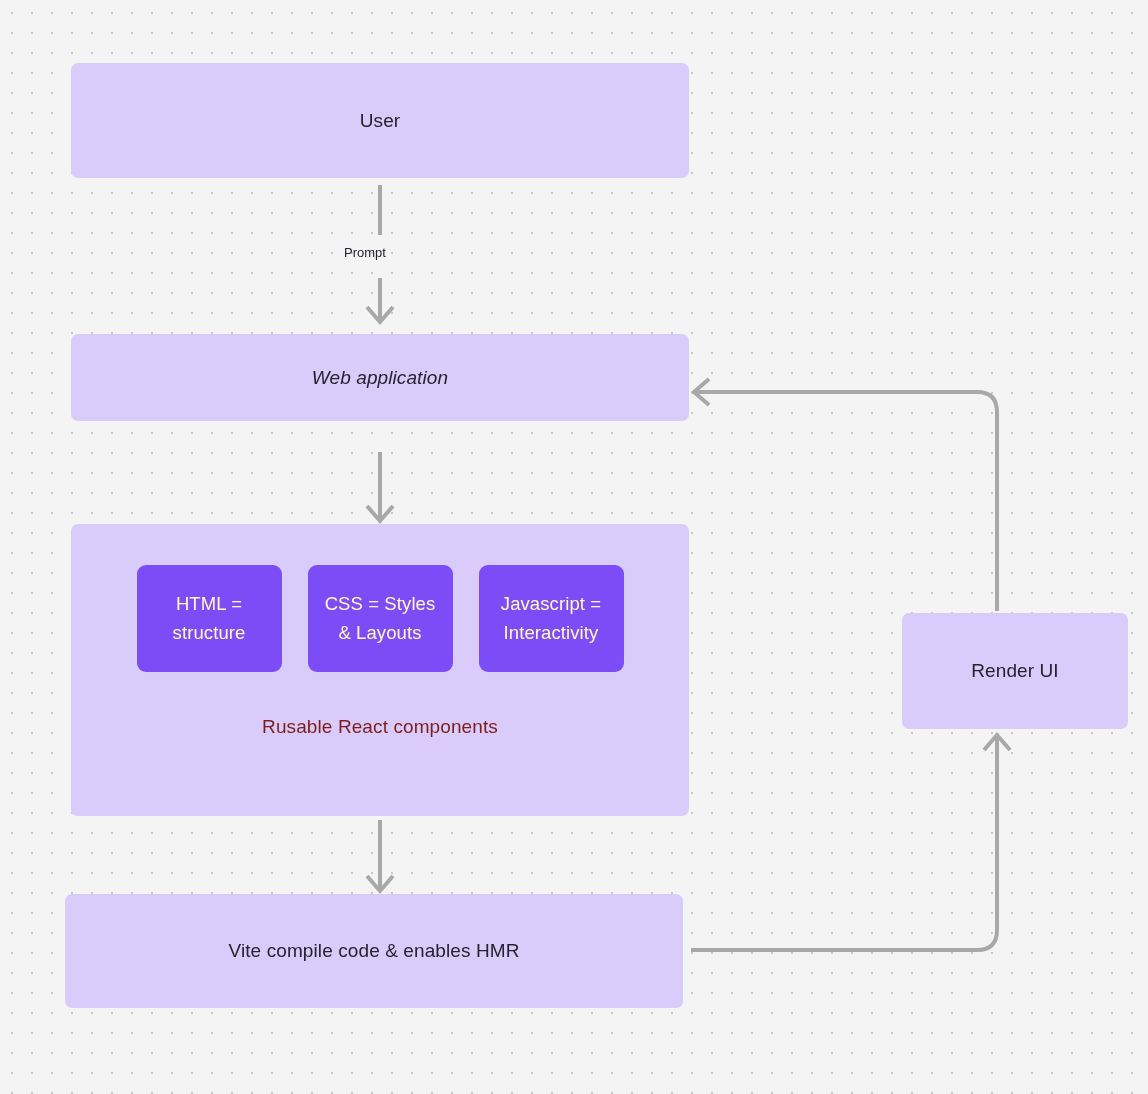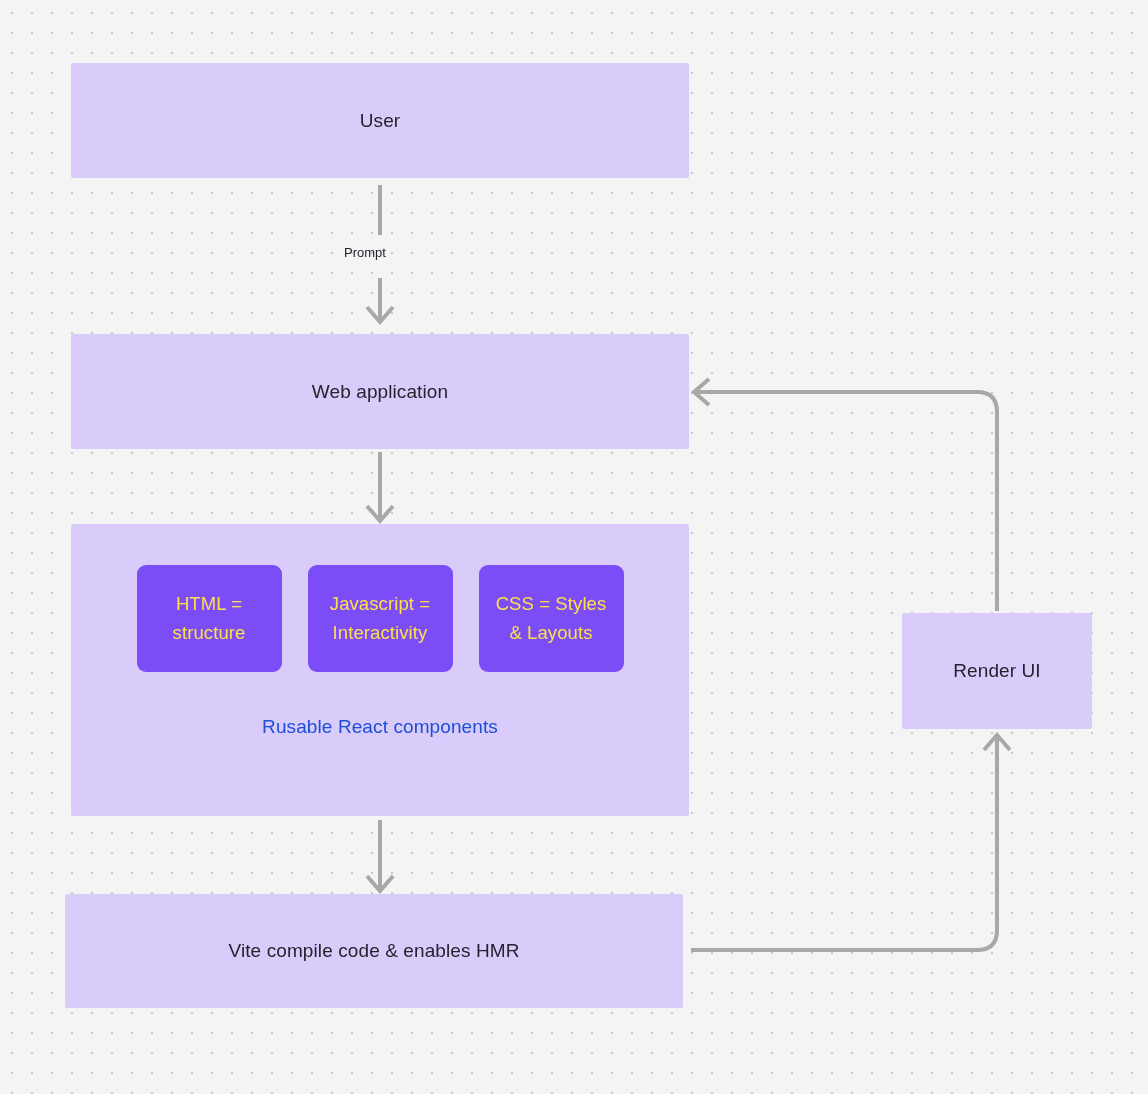--- a/index.html
+++ b/index.html
@@ -17,74 +17,74 @@
     background-image: radial-gradient(circle at 1px 1px, #c8c8cc 1.1px, rgba(0,0,0,0) 1.3px);
     background-size: 20px 20px;
     background-position: 11px 12px;
     font-family: "Liberation Sans", sans-serif;
     -webkit-font-smoothing: antialiased;
   }
   .node {
     position: absolute;
     box-sizing: border-box;
     background: #d9ccfb;
-    border-radius: 2px;
+    border-radius: 7px;
     display: flex;
     align-items: center;
     justify-content: center;
     color: #25232e;
     font-size: 19px;
     line-height: 1.35;
     text-align: center;
     letter-spacing: 0.1px;
   }
   .node-label {
     display: block;
     white-space: pre-line;
   }
   
   #node-user       { left: 71px;  top: 63px;  width: 618px; height: 115px; }
-  #node-webapp     { left: 71px;  top: 334px; width: 618px; height: 115px; }
+  #node-webapp     { left: 71px;  top: 334px; width: 618px; height: 87px; font-style: italic; }
   #node-components { left: 71px;  top: 524px; width: 618px; height: 292px;
                      display: block; }
   #node-vite       { left: 65px;  top: 894px; width: 618px; height: 114px; }
-  #node-render     { left: 902px; top: 613px; width: 190px; height: 116px; }
+  #node-render     { left: 902px; top: 613px; width: 226px; height: 116px; }
 
   
   .chip-row {
     position: absolute;
     left: 0;
     top: 41px;
     width: 618px;
     display: flex;
     justify-content: center;
     gap: 26px;
   }
   .chip {
     width: 145px;
     height: 107px;
     background: #7c4df7;
     border-radius: 9px;
     display: flex;
     align-items: center;
     justify-content: center;
-    color: #fde047;
+    color: #fef9c3;
     font-size: 18.5px;
     line-height: 1.55;
     text-align: center;
     white-space: pre-line;
     box-sizing: border-box;
   }
   .chip-caption {
     position: absolute;
     left: 0;
     top: 190px;
     width: 618px;
     text-align: center;
-    color: #1d4ed8;
+    color: #7f1d1d;
     font-size: 19px;
   }
 
   
   #edges {
     position: absolute;
     left: 0;
     top: 0;
     width: 1148px;
     height: 1094px;
@@ -157,26 +157,26 @@
     <span class="node-label">Web application</span>
   </div>
 
   <div class="node" id="node-components">
     <div class="chip-row">
       <div class="chip">
         <span>HTML =
 structure</span>
       </div>
       <div class="chip">
+        <span>CSS = Styles
+&amp; Layouts</span>
+      </div>
+      <div class="chip">
         <span>Javascript =
 Interactivity</span>
-      </div>
-      <div class="chip">
-        <span>CSS = Styles
-&amp; Layouts</span>
       </div>
     </div>
     <div class="chip-caption">Rusable React components</div>
   </div>
 
   <div class="node" id="node-vite">
     <span class="node-label">Vite compile code &amp; enables HMR</span>
   </div>
 
   <div class="node" id="node-render">

